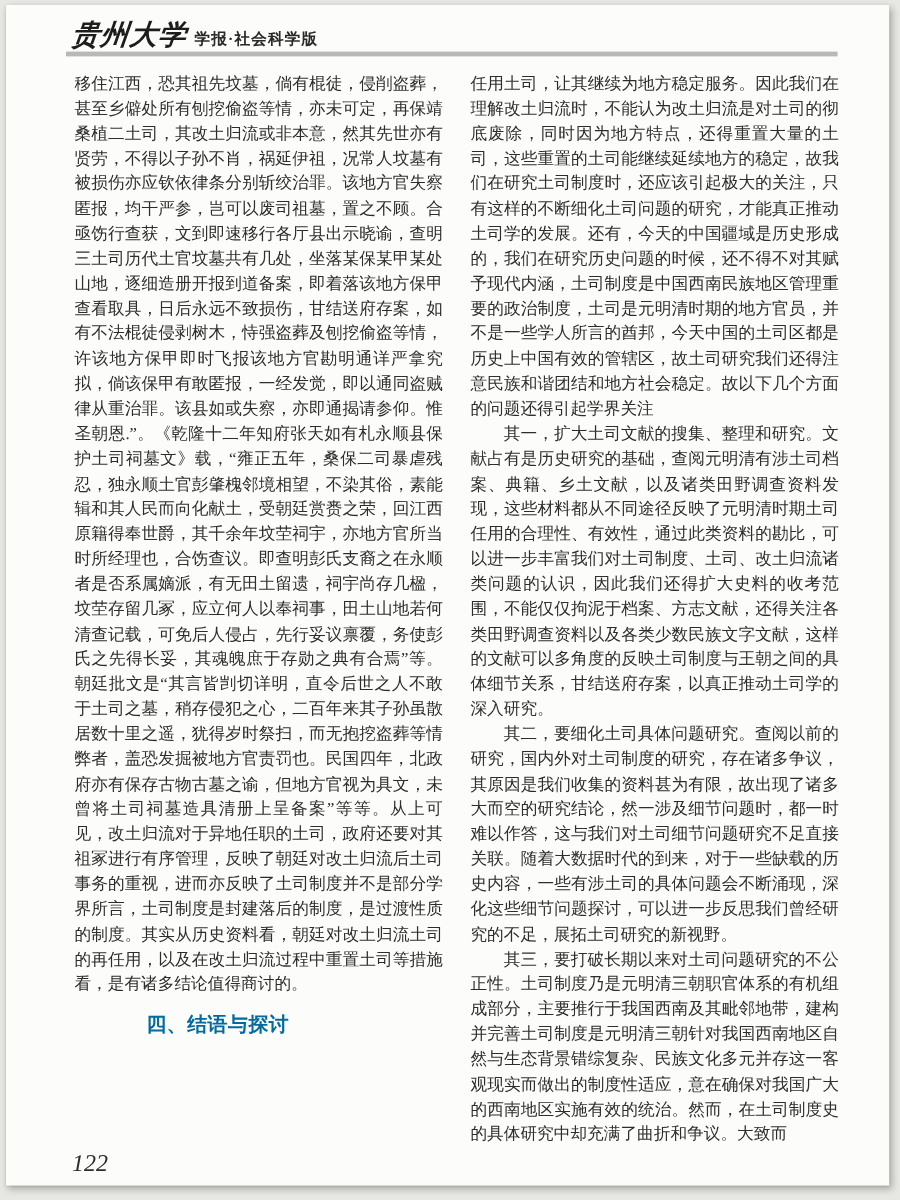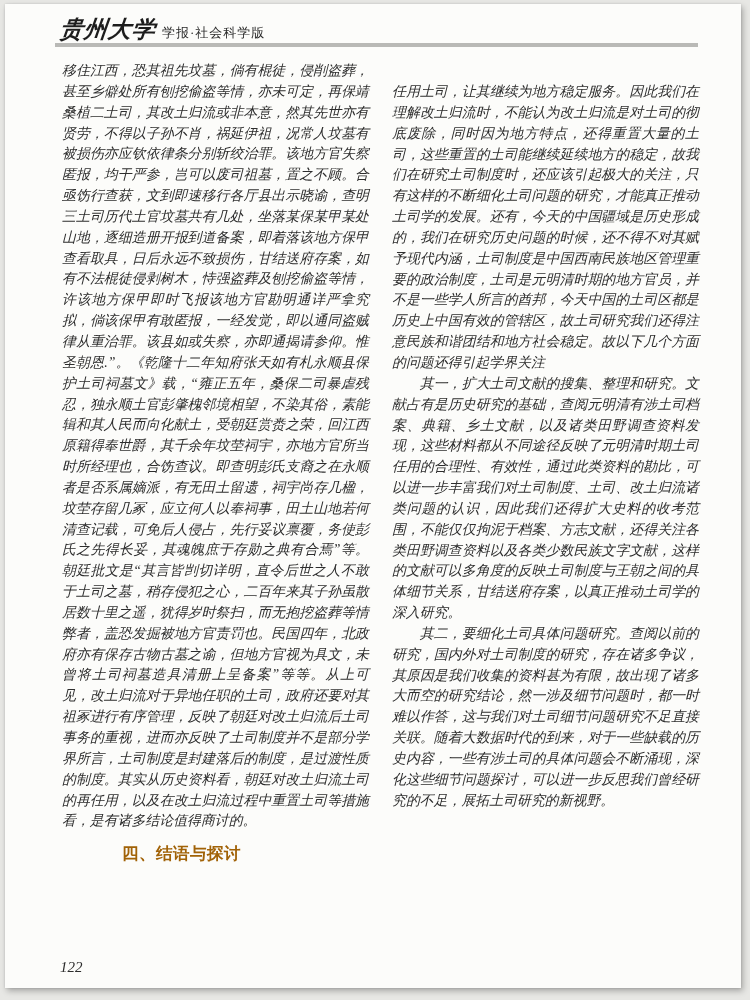--- a/index.html
+++ b/index.html
@@ -29,21 +29,21 @@
   .masthead .logo {
     font-style: italic;
     font-weight: bold;
     font-size: 23px;
     letter-spacing: 1px;
     color: #1d1d1d;
     transform: skewX(-6deg);
     display: inline-block;
   }
   .masthead .subtitle {
-    font-weight: normal;
+    font-weight: bold;
     font-size: 13px;
     color: #2a2a2a;
     margin-left: 6px;
     letter-spacing: 1px;
   }
   .head-rule {
     position: absolute;
     left: 50px;
     top: 39px;
     width: 643px;
@@ -54,41 +54,40 @@
     position: absolute;
     top: 57px;
     width: 307px;
     color: #2d2d2d;
     font-size: 13.9px;
     line-height: 20.85px;
     text-align: justify;
     text-justify: inter-ideograph;
   }
   .col-left  { left: 57px;  }
-  .col-right { left: 387px; margin-top: 21px; }
+  .col-right { left: 387px; }
   .col p {
     margin: 0;
     word-break: break-all;
-    font-style: italic;
   }
   .col p.indent { text-indent: 2em; }
   .section-heading {
     font-weight: bold;
     font-size: 16.5px;
-    color: #a16207;
+    color: #0369a1;
     padding-left: 60px;
     margin: 12px 0 11px 0;
     letter-spacing: 0.5px;
   }
   .page-number {
     position: absolute;
     left: 55px;
     top: 955px;
     font-style: italic;
-    font-size: 15px;
+    font-size: 20px;
     color: #2d2d2d;
   }
 </style>
 </head>
 <body>
 
 <div class="page">
 
   <div class="masthead">
     <span class="logo">贵州大学</span><span class="subtitle">学报·社会科学版</span>
@@ -97,17 +96,18 @@
 
   <div class="col col-left">
     <p>移住江西，恐其祖先坟墓，倘有棍徒，侵削盗葬，甚至乡僻处所有刨挖偷盗等情，亦未可定，再保靖桑植二土司，其改土归流或非本意，然其先世亦有贤劳，不得以子孙不肖，祸延伊祖，况常人坟墓有被损伤亦应钦依律条分别斩绞治罪。该地方官失察匿报，均干严参，岂可以废司祖墓，置之不顾。合亟饬行查获，文到即速移行各厅县出示晓谕，查明三土司历代土官坟墓共有几处，坐落某保某甲某处山地，逐细造册开报到道备案，即着落该地方保甲查看取具，日后永远不致损伤，甘结送府存案，如有不法棍徒侵剥树木，恃强盗葬及刨挖偷盗等情，许该地方保甲即时飞报该地方官勘明通详严拿究拟，倘该保甲有敢匿报，一经发觉，即以通同盗贼律从重治罪。该县如或失察，亦即通揭请参仰。惟圣朝恩.”。《乾隆十二年知府张天如有札永顺县保护土司祠墓文》载，“雍正五年，桑保二司暴虐残忍，独永顺土官彭肇槐邻境相望，不染其俗，素能辑和其人民而向化献土，受朝廷赏赉之荣，回江西原籍得奉世爵，其千余年坟茔祠宇，亦地方官所当时所经理也，合饬查议。即查明彭氏支裔之在永顺者是否系属嫡派，有无田土留遗，祠宇尚存几楹，坟茔存留几冢，应立何人以奉祠事，田土山地若何清查记载，可免后人侵占，先行妥议禀覆，务使彭氏之先得长妥，其魂魄庶于存勋之典有合焉”等。朝廷批文是“其言皆剀切详明，直令后世之人不敢于土司之墓，稍存侵犯之心，二百年来其子孙虽散居数十里之遥，犹得岁时祭扫，而无抱挖盗葬等情弊者，盖恐发掘被地方官责罚也。民国四年，北政府亦有保存古物古墓之谕，但地方官视为具文，未曾将土司祠墓造具清册上呈备案”等等。从上可见，改土归流对于异地任职的土司，政府还要对其祖冢进行有序管理，反映了朝廷对改土归流后土司事务的重视，进而亦反映了土司制度并不是部分学界所言，土司制度是封建落后的制度，是过渡性质的制度。其实从历史资料看，朝廷对改土归流土司的再任用，以及在改土归流过程中重置土司等措施看，是有诸多结论值得商讨的。</p>
     <div class="section-heading">四、结语与探讨</div>
   </div>
 
   <div class="col col-right">
     <p>任用土司，让其继续为地方稳定服务。因此我们在理解改土归流时，不能认为改土归流是对土司的彻底废除，同时因为地方特点，还得重置大量的土司，这些重置的土司能继续延续地方的稳定，故我们在研究土司制度时，还应该引起极大的关注，只有这样的不断细化土司问题的研究，才能真正推动土司学的发展。还有，今天的中国疆域是历史形成的，我们在研究历史问题的时候，还不得不对其赋予现代内涵，土司制度是中国西南民族地区管理重要的政治制度，土司是元明清时期的地方官员，并不是一些学人所言的酋邦，今天中国的土司区都是历史上中国有效的管辖区，故土司研究我们还得注意民族和谐团结和地方社会稳定。故以下几个方面的问题还得引起学界关注</p>
     <p class="indent">其一，扩大土司文献的搜集、整理和研究。文献占有是历史研究的基础，查阅元明清有涉土司档案、典籍、乡土文献，以及诸类田野调查资料发现，这些材料都从不同途径反映了元明清时期土司任用的合理性、有效性，通过此类资料的勘比，可以进一步丰富我们对土司制度、土司、改土归流诸类问题的认识，因此我们还得扩大史料的收考范围，不能仅仅拘泥于档案、方志文献，还得关注各类田野调查资料以及各类少数民族文字文献，这样的文献可以多角度的反映土司制度与王朝之间的具体细节关系，甘结送府存案，以真正推动土司学的深入研究。</p>
     <p class="indent">其二，要细化土司具体问题研究。查阅以前的研究，国内外对土司制度的研究，存在诸多争议，其原因是我们收集的资料甚为有限，故出现了诸多大而空的研究结论，然一涉及细节问题时，都一时难以作答，这与我们对土司细节问题研究不足直接关联。随着大数据时代的到来，对于一些缺载的历史内容，一些有涉土司的具体问题会不断涌现，深化这些细节问题探讨，可以进一步反思我们曾经研究的不足，展拓土司研究的新视野。</p>
+    <p class="indent">其三，要打破长期以来对土司问题研究的不公正性。土司制度乃是元明清三朝职官体系的有机组成部分，主要推行于我国西南及其毗邻地带，建构并完善土司制度是元明清三朝针对我国西南地区自然与生态背景错综复杂、民族文化多元并存这一客观现实而做出的制度性适应，意在确保对我国广大的西南地区实施有效的统治。然而，在土司制度史的具体研究中却充满了曲折和争议。大致而</p>
   </div>
 
   <div class="page-number">122</div>
 
 </div>
 
 </body></html>

